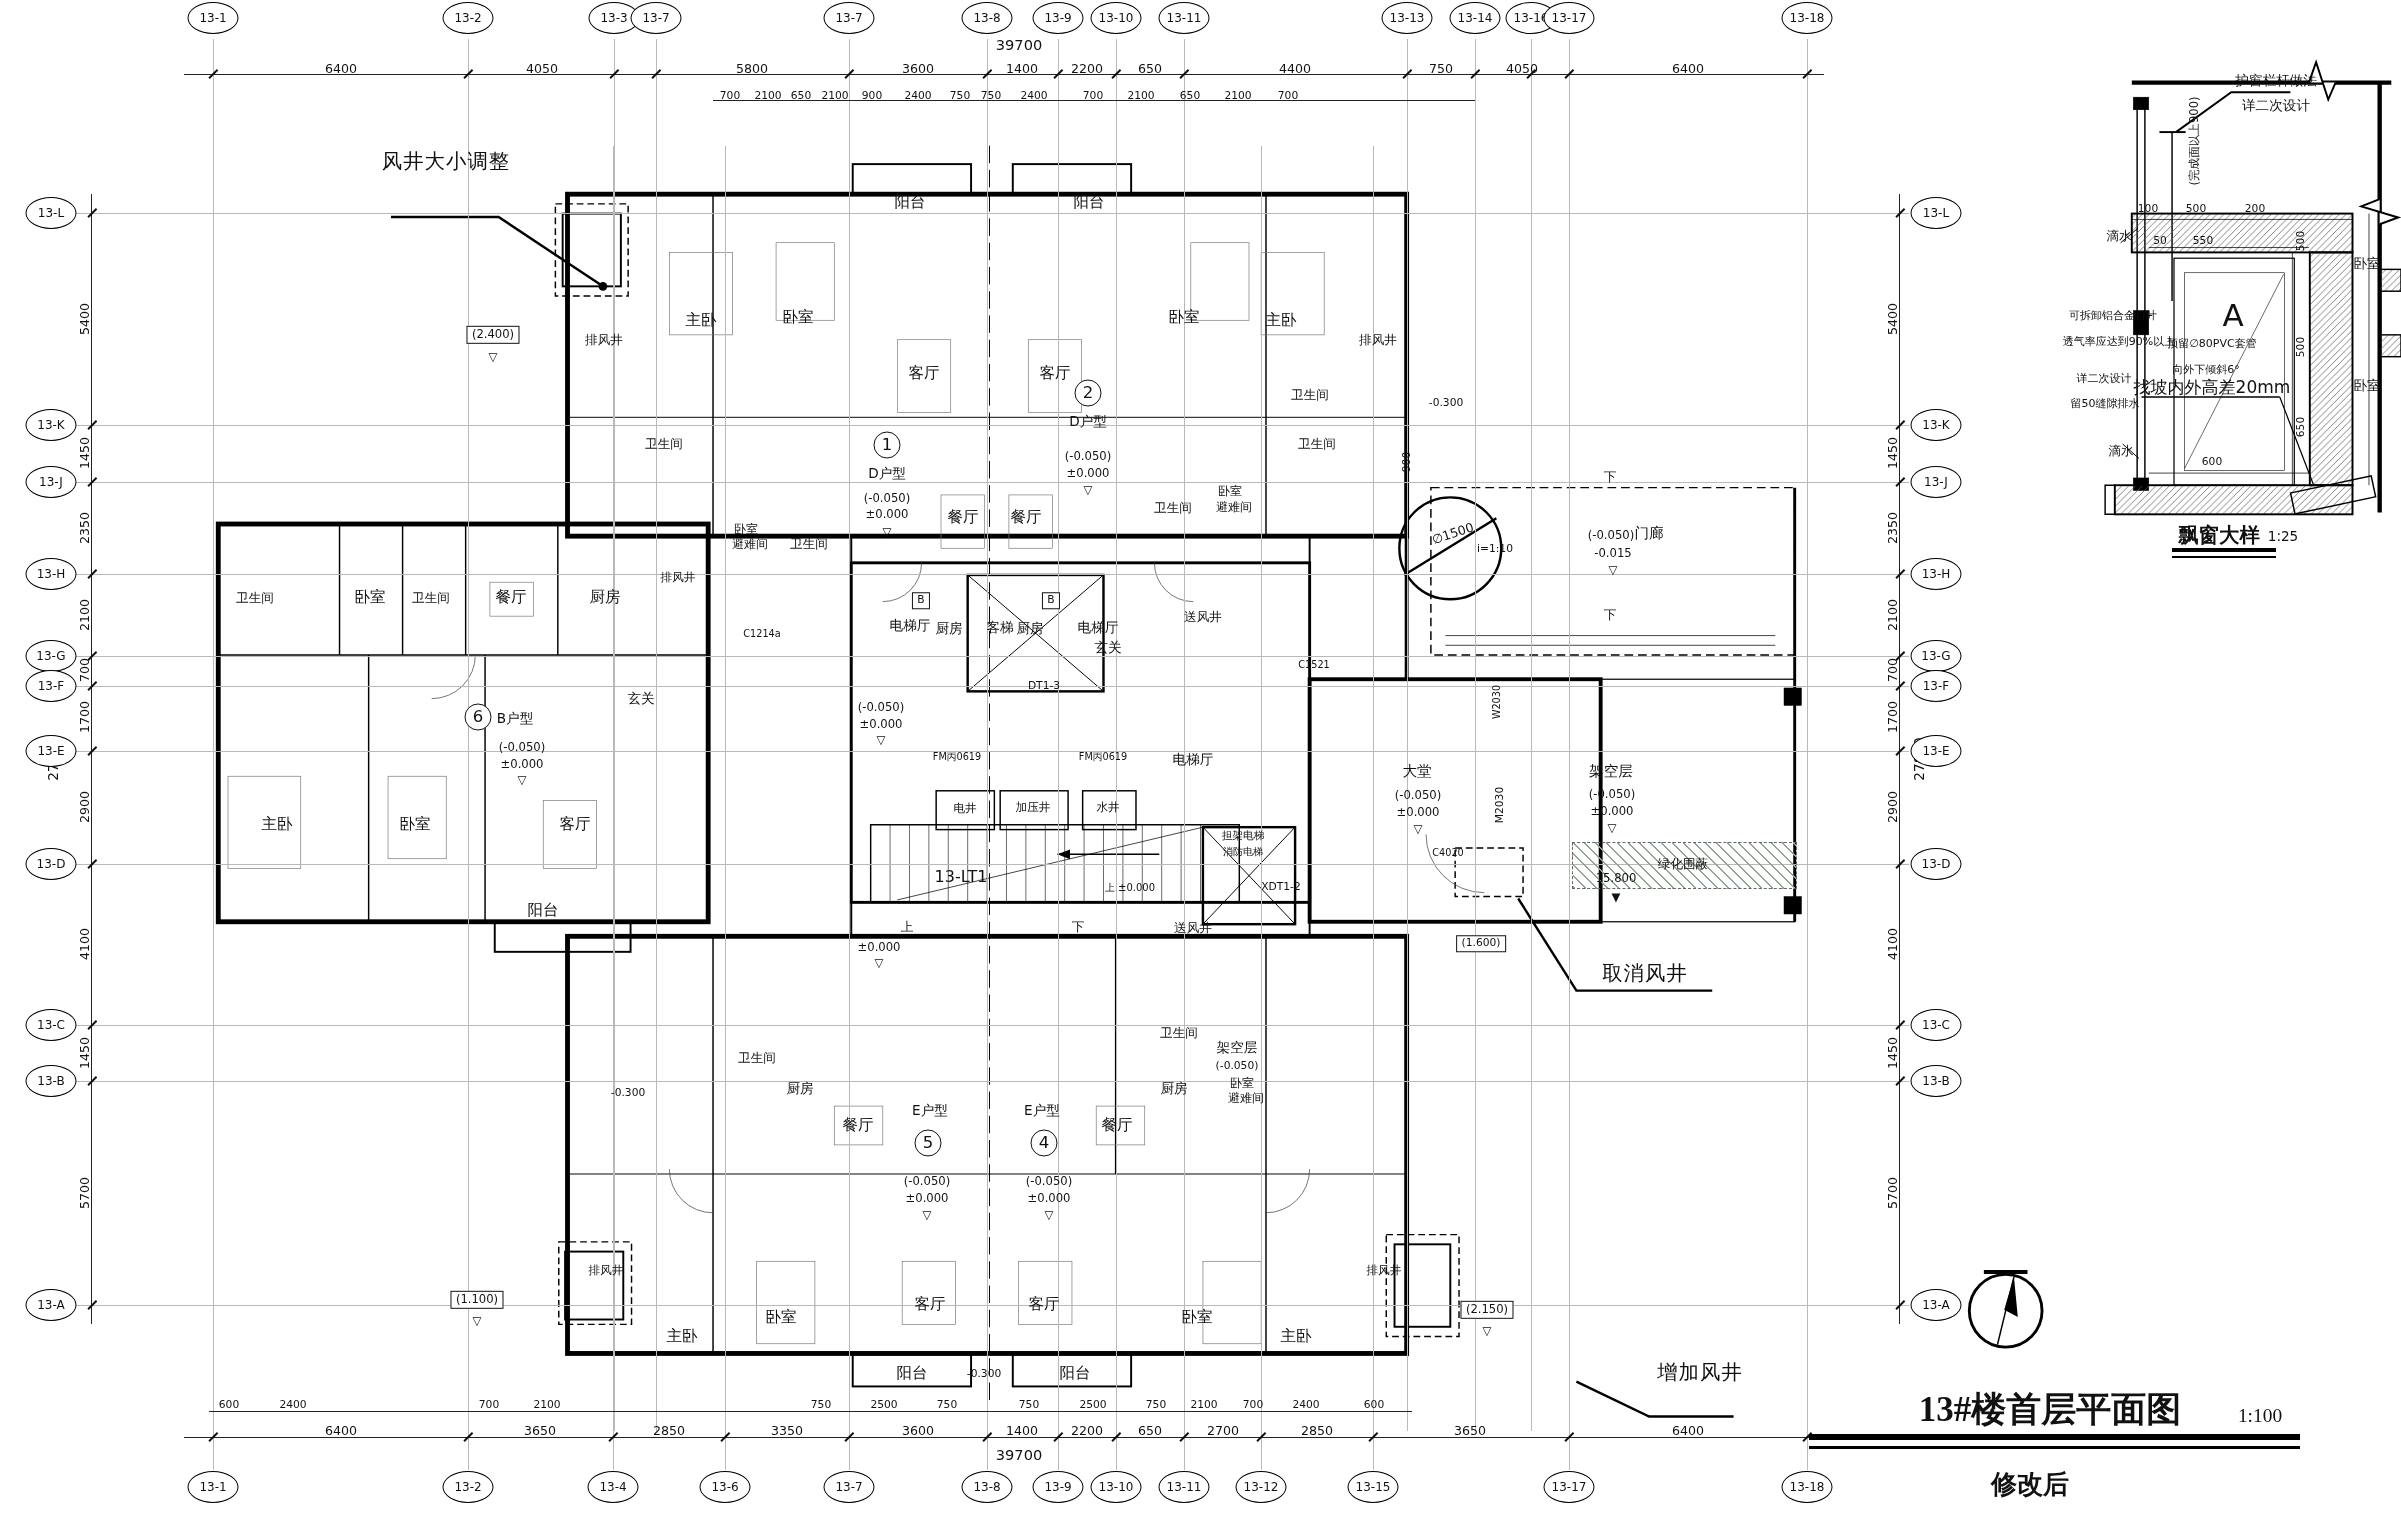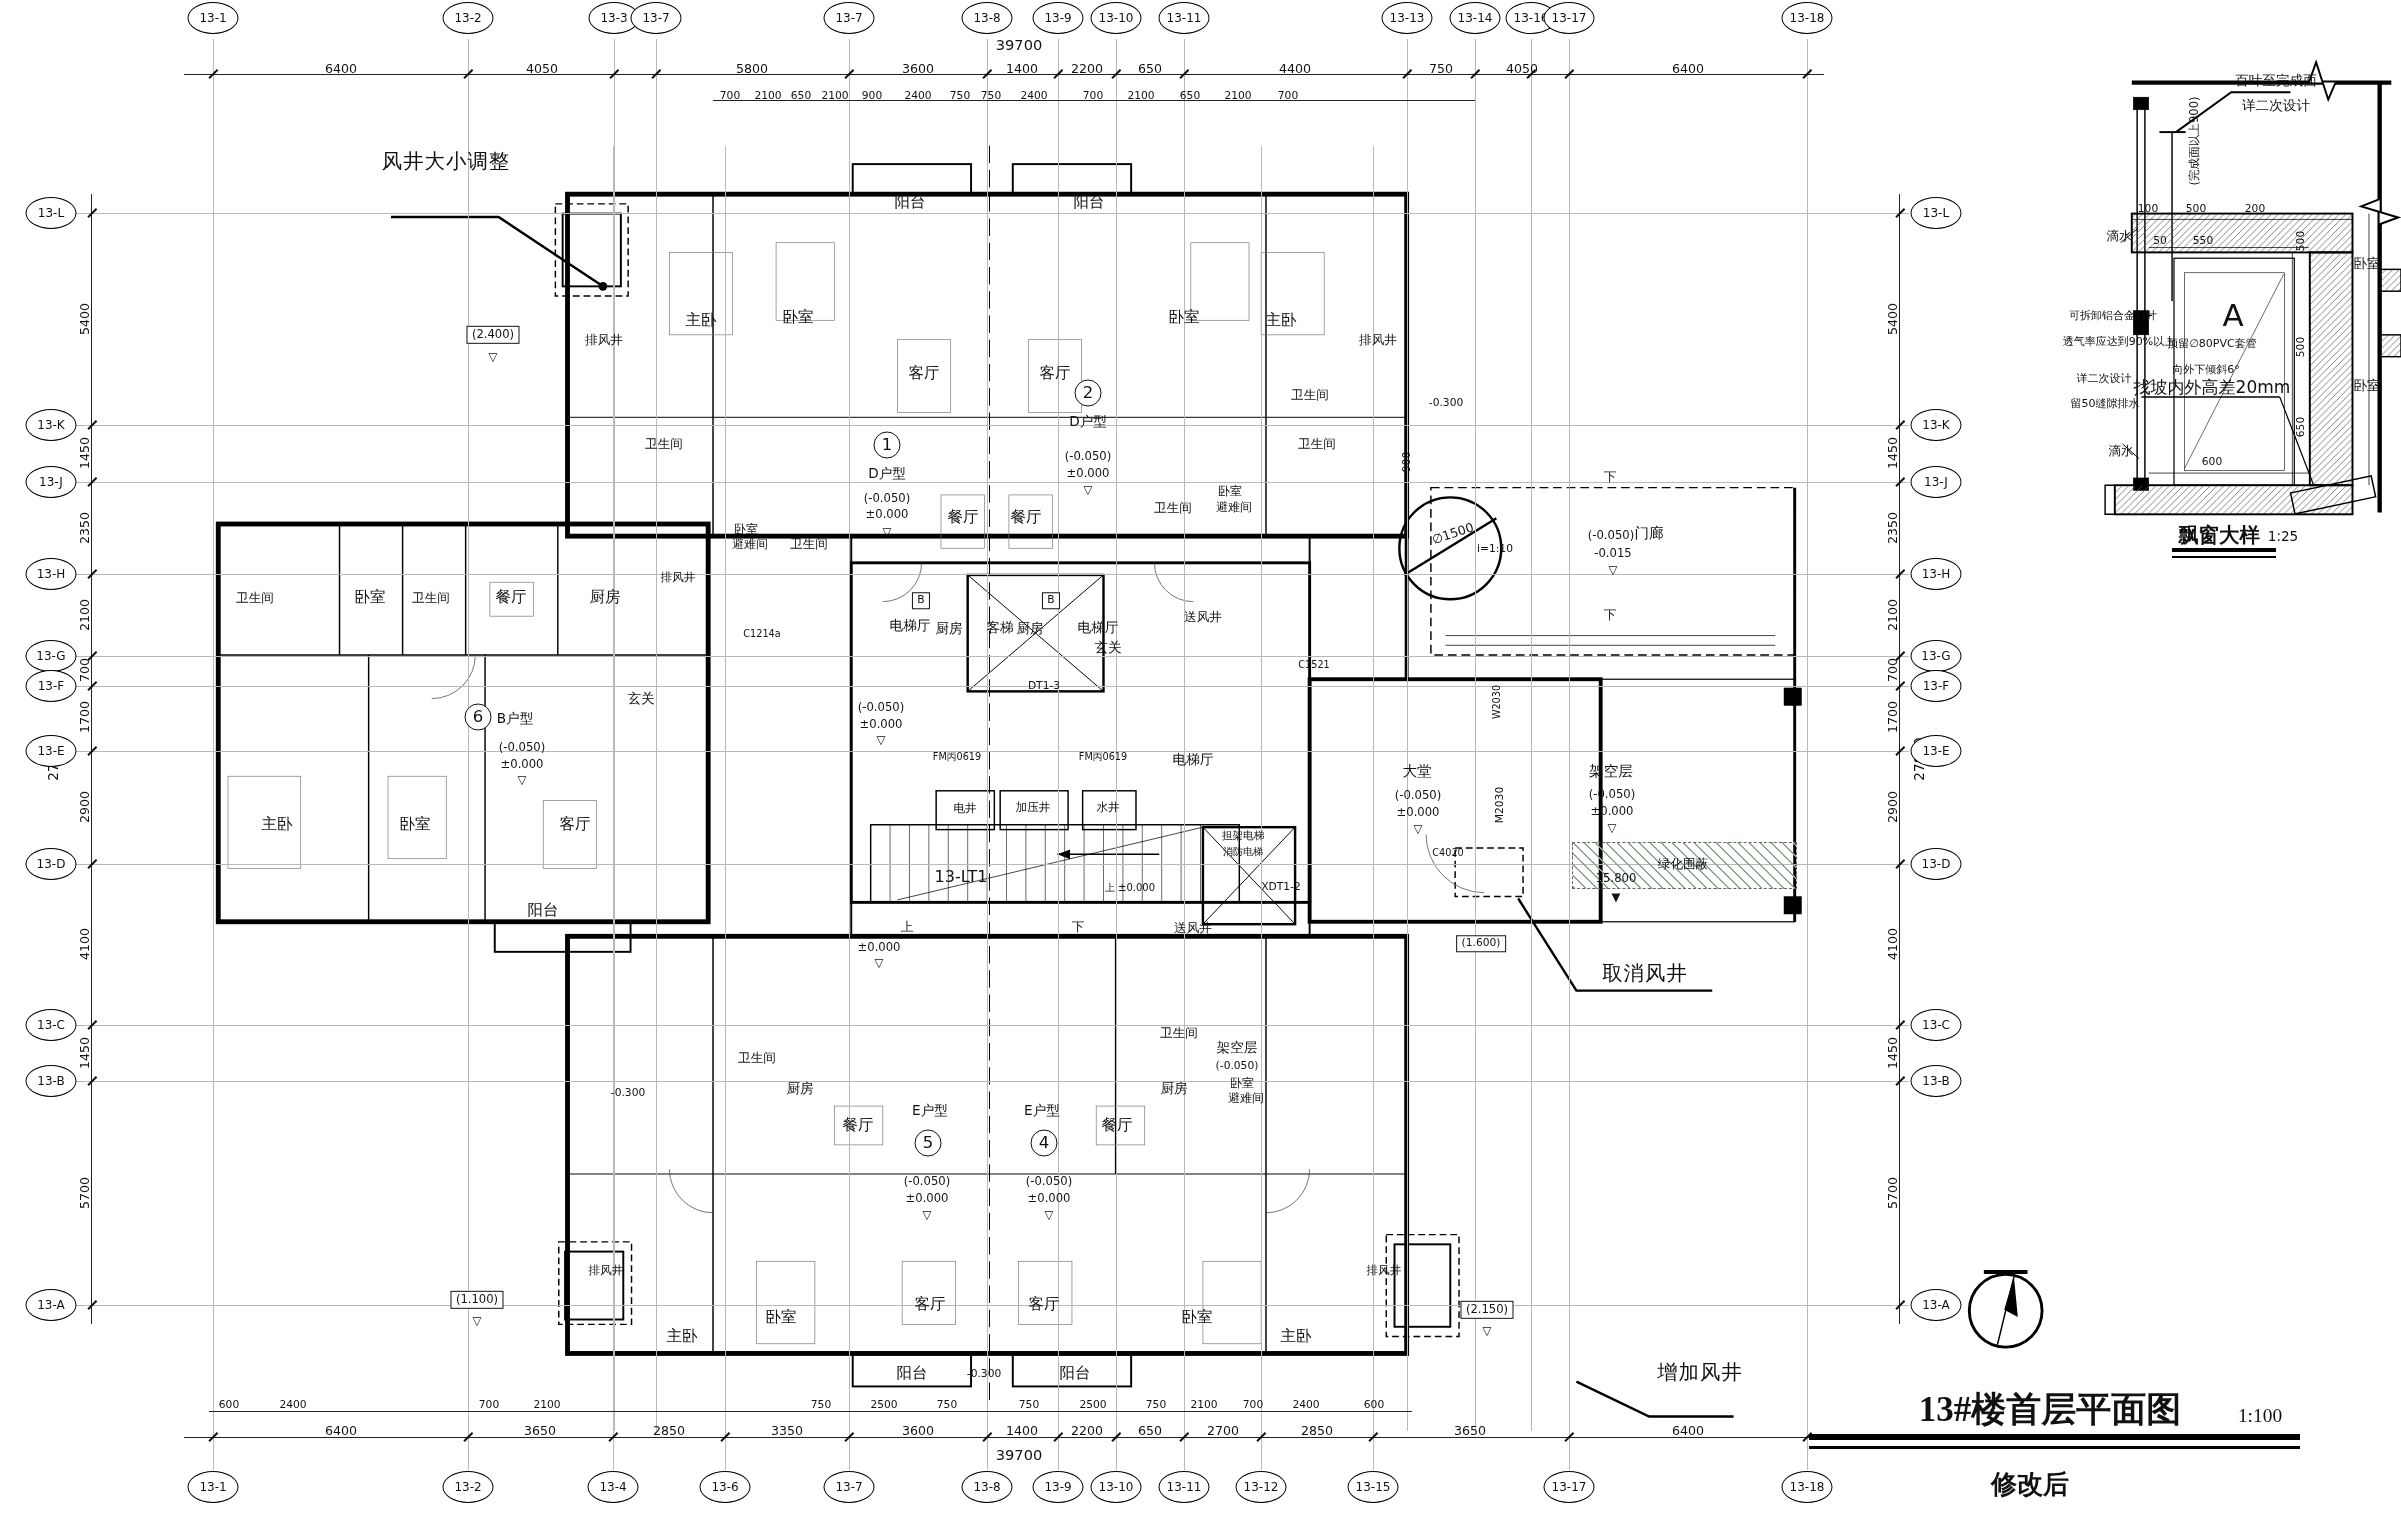--- a/index.html
+++ b/index.html
@@ -527,21 +527,21 @@
       <div class="lbl" style="left: 1893px; top: 717px; font-size: 12.6px; transform: translate(-50%, -50%) rotate(-90deg);">1700</div>
       <div class="lbl" style="left: 1893px; top: 807px; font-size: 12.6px; transform: translate(-50%, -50%) rotate(-90deg);">2900</div>
       <div class="lbl" style="left: 1893px; top: 944px; font-size: 12.6px; transform: translate(-50%, -50%) rotate(-90deg);">4100</div>
       <div class="lbl" style="left: 1893px; top: 1053px; font-size: 12.6px; transform: translate(-50%, -50%) rotate(-90deg);">1450</div>
       <div class="lbl" style="left: 1893px; top: 1193px; font-size: 12.6px; transform: translate(-50%, -50%) rotate(-90deg);">5700</div>
       <div class="lbl annot" style="left: 446px; top: 161px; font-size: 20.4px; transform: translate(-50%, -50%);">风井大小调整</div>
       <div class="lbl annot" style="left: 1645px; top: 973px; font-size: 20.4px; transform: translate(-50%, -50%);">取消风井</div>
       <div class="lbl annot" style="left: 1700px; top: 1372px; font-size: 20.4px; transform: translate(-50%, -50%);">增加风井</div>
     </div>
   <div id="detail-labels" class="layer">
-      <div class="lbl" style="left: 2276px; top: 81px; font-size: 13.6px; transform: translate(-50%, -50%);">百叶至完成面</div>
+      <div class="lbl" style="left: 2276px; top: 81px; font-size: 13.6px; transform: translate(-50%, -50%);">护窗栏杆做法</div>
       <div class="lbl" style="left: 2276px; top: 106px; font-size: 13.6px; transform: translate(-50%, -50%);">详二次设计</div>
       <div class="lbl" style="left: 2195px; top: 141px; font-size: 11.6px; transform: translate(-50%, -50%) rotate(-90deg);">(完成面以上900)</div>
       <div class="lbl" style="left: 2119px; top: 236px; font-size: 12.6px; transform: translate(-50%, -50%);">滴水</div>
       <div class="lbl" style="left: 2121px; top: 451px; font-size: 12.6px; transform: translate(-50%, -50%);">滴水</div>
       <div class="lbl" style="left: 2113px; top: 315px; font-size: 11px; transform: translate(-50%, -50%);">可拆卸铝合金百叶</div>
       <div class="lbl" style="left: 2119px; top: 341px; font-size: 11px; transform: translate(-50%, -50%);">透气率应达到90%以上</div>
       <div class="lbl" style="left: 2104px; top: 378px; font-size: 11px; transform: translate(-50%, -50%);">详二次设计</div>
       <div class="lbl" style="left: 2105px; top: 403px; font-size: 11px; transform: translate(-50%, -50%);">留50缝隙排水</div>
       <div class="lbl" style="left: 2212px; top: 343px; font-size: 11px; transform: translate(-50%, -50%);">预留∅80PVC套管</div>
       <div class="lbl" style="left: 2206px; top: 369px; font-size: 11px; transform: translate(-50%, -50%);">向外下倾斜6°</div>

